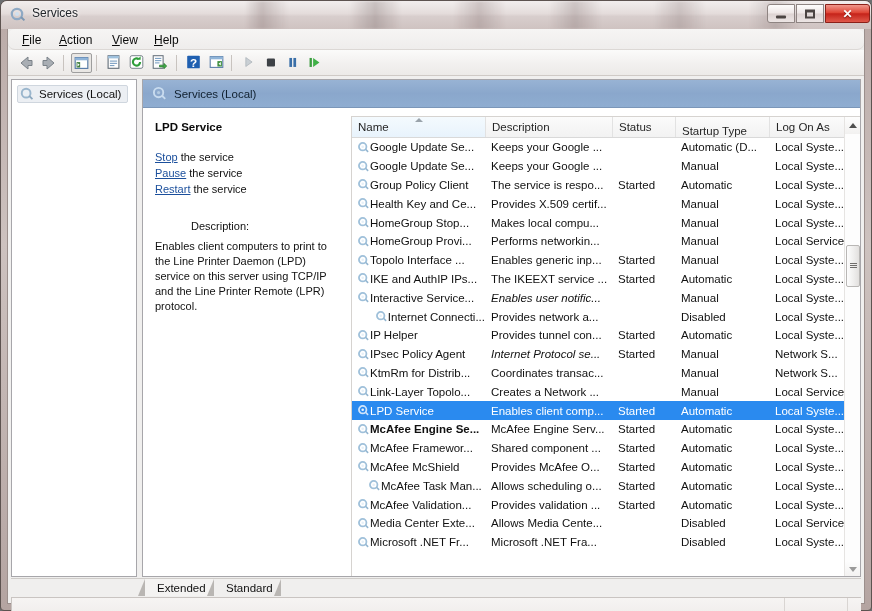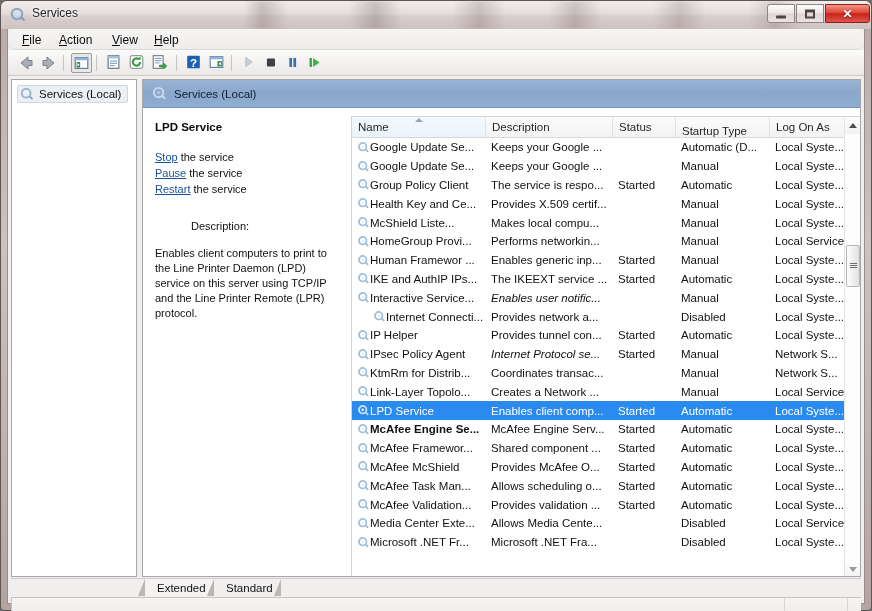--- a/index.html
+++ b/index.html
@@ -181,21 +181,21 @@
   }
   #det-title {
     font-size: 11.5px; font-weight: bold; color: #0a0a0a;
     margin-bottom: 14px;
   }
   .det-link-row { margin-bottom: 1px; }
   .det-link {
     color: #1b4f9c; text-decoration: underline; cursor: pointer;
   }
   #det-desc-block { margin-top: 22px; }
-  #det-desc-label { margin-bottom: 11px; padding-left: 36px; }
+  #det-desc-label { margin-bottom: 4px; padding-left: 36px; }
 
   
   #listwrap {
     position: absolute; left: 208px; top: 36px;
     width: 509px; height: 461px;
     background: #fff;
     border-top: 1px solid #d6d3d0;
     border-left: 1px solid #d6d3d0;
   }
   #listheader {
@@ -556,21 +556,21 @@
                 <div class="cell startup" style="left: 329px; width: 88px;"><span>Manual</span></div>
                 <div class="cell logon" style="left: 423px; width: 74px;"><span>Local Syste...</span></div>
               </div>
               <div class="row">
                 <div class="cell name" style="left: 5px; width: 128px;">
                   <svg class="gear" width="13" height="13" viewBox="0 0 16 16">
                     <circle cx="7" cy="7" r="4.6" fill="none" stroke="#9fc0da" stroke-width="2.2"></circle>
                     <circle cx="7" cy="7" r="1.6" fill="#e6f0f8"></circle>
                     <path d="M10.5 10.2 l3.2 3.2" stroke="#93b5d0" stroke-width="1.9" fill="none"></path>
                   </svg>
-                  <span>McShield Liste...</span>
+                  <span>HomeGroup Stop...</span>
                 </div>
                 <div class="cell description" style="left: 139px; width: 121px;"><span>Makes local compu...</span></div>
                 <div class="cell status" style="left: 266px; width: 57px;"><span></span></div>
                 <div class="cell startup" style="left: 329px; width: 88px;"><span>Manual</span></div>
                 <div class="cell logon" style="left: 423px; width: 74px;"><span>Local Syste...</span></div>
               </div>
               <div class="row">
                 <div class="cell name" style="left: 5px; width: 128px;">
                   <svg class="gear" width="13" height="13" viewBox="0 0 16 16">
                     <circle cx="7" cy="7" r="4.6" fill="none" stroke="#9fc0da" stroke-width="2.2"></circle>
@@ -584,21 +584,21 @@
                 <div class="cell startup" style="left: 329px; width: 88px;"><span>Manual</span></div>
                 <div class="cell logon" style="left: 423px; width: 74px;"><span>Local Service</span></div>
               </div>
               <div class="row">
                 <div class="cell name" style="left: 5px; width: 128px;">
                   <svg class="gear" width="13" height="13" viewBox="0 0 16 16">
                     <circle cx="7" cy="7" r="4.6" fill="none" stroke="#9fc0da" stroke-width="2.2"></circle>
                     <circle cx="7" cy="7" r="1.6" fill="#e6f0f8"></circle>
                     <path d="M10.5 10.2 l3.2 3.2" stroke="#93b5d0" stroke-width="1.9" fill="none"></path>
                   </svg>
-                  <span>Human Framewor ...</span>
+                  <span>Topolo Interface ...</span>
                 </div>
                 <div class="cell description" style="left: 139px; width: 121px;"><span>Enables generic inp...</span></div>
                 <div class="cell status" style="left: 266px; width: 57px;"><span>Started</span></div>
                 <div class="cell startup" style="left: 329px; width: 88px;"><span>Manual</span></div>
                 <div class="cell logon" style="left: 423px; width: 74px;"><span>Local Syste...</span></div>
               </div>
               <div class="row">
                 <div class="cell name" style="left: 5px; width: 128px;">
                   <svg class="gear" width="13" height="13" viewBox="0 0 16 16">
                     <circle cx="7" cy="7" r="4.6" fill="none" stroke="#9fc0da" stroke-width="2.2"></circle>
@@ -620,21 +620,21 @@
                     <path d="M10.5 10.2 l3.2 3.2" stroke="#93b5d0" stroke-width="1.9" fill="none"></path>
                   </svg>
                   <span>Interactive Service...</span>
                 </div>
                 <div class="cell description" style="left: 139px; width: 121px; font-style: italic;"><span>Enables user notific...</span></div>
                 <div class="cell status" style="left: 266px; width: 57px;"><span></span></div>
                 <div class="cell startup" style="left: 329px; width: 88px;"><span>Manual</span></div>
                 <div class="cell logon" style="left: 423px; width: 74px;"><span>Local Syste...</span></div>
               </div>
               <div class="row">
-                <div class="cell name" style="left: 21px; width: 128px;">
+                <div class="cell name" style="left: 5px; width: 128px; justify-content: flex-end;">
                   <svg class="gear" width="13" height="13" viewBox="0 0 16 16">
                     <circle cx="7" cy="7" r="4.6" fill="none" stroke="#9fc0da" stroke-width="2.2"></circle>
                     <circle cx="7" cy="7" r="1.6" fill="#e6f0f8"></circle>
                     <path d="M10.5 10.2 l3.2 3.2" stroke="#93b5d0" stroke-width="1.9" fill="none"></path>
                   </svg>
                   <span>Internet Connecti...</span>
                 </div>
                 <div class="cell description" style="left: 139px; width: 121px;"><span>Provides network a...</span></div>
                 <div class="cell status" style="left: 266px; width: 57px;"><span></span></div>
                 <div class="cell startup" style="left: 329px; width: 88px;"><span>Disabled</span></div>
@@ -746,21 +746,21 @@
                     <path d="M10.5 10.2 l3.2 3.2" stroke="#93b5d0" stroke-width="1.9" fill="none"></path>
                   </svg>
                   <span>McAfee McShield</span>
                 </div>
                 <div class="cell description" style="left: 139px; width: 121px;"><span>Provides McAfee O...</span></div>
                 <div class="cell status" style="left: 266px; width: 57px;"><span>Started</span></div>
                 <div class="cell startup" style="left: 329px; width: 88px;"><span>Automatic</span></div>
                 <div class="cell logon" style="left: 423px; width: 74px;"><span>Local Syste...</span></div>
               </div>
               <div class="row">
-                <div class="cell name" style="left: 5px; width: 128px;">
+                <div class="cell name" style="left: 16px; width: 128px;">
                   <svg class="gear" width="13" height="13" viewBox="0 0 16 16">
                     <circle cx="7" cy="7" r="4.6" fill="none" stroke="#9fc0da" stroke-width="2.2"></circle>
                     <circle cx="7" cy="7" r="1.6" fill="#e6f0f8"></circle>
                     <path d="M10.5 10.2 l3.2 3.2" stroke="#93b5d0" stroke-width="1.9" fill="none"></path>
                   </svg>
                   <span>McAfee Task Man...</span>
                 </div>
                 <div class="cell description" style="left: 139px; width: 121px;"><span>Allows scheduling o...</span></div>
                 <div class="cell status" style="left: 266px; width: 57px;"><span>Started</span></div>
                 <div class="cell startup" style="left: 329px; width: 88px;"><span>Automatic</span></div>

